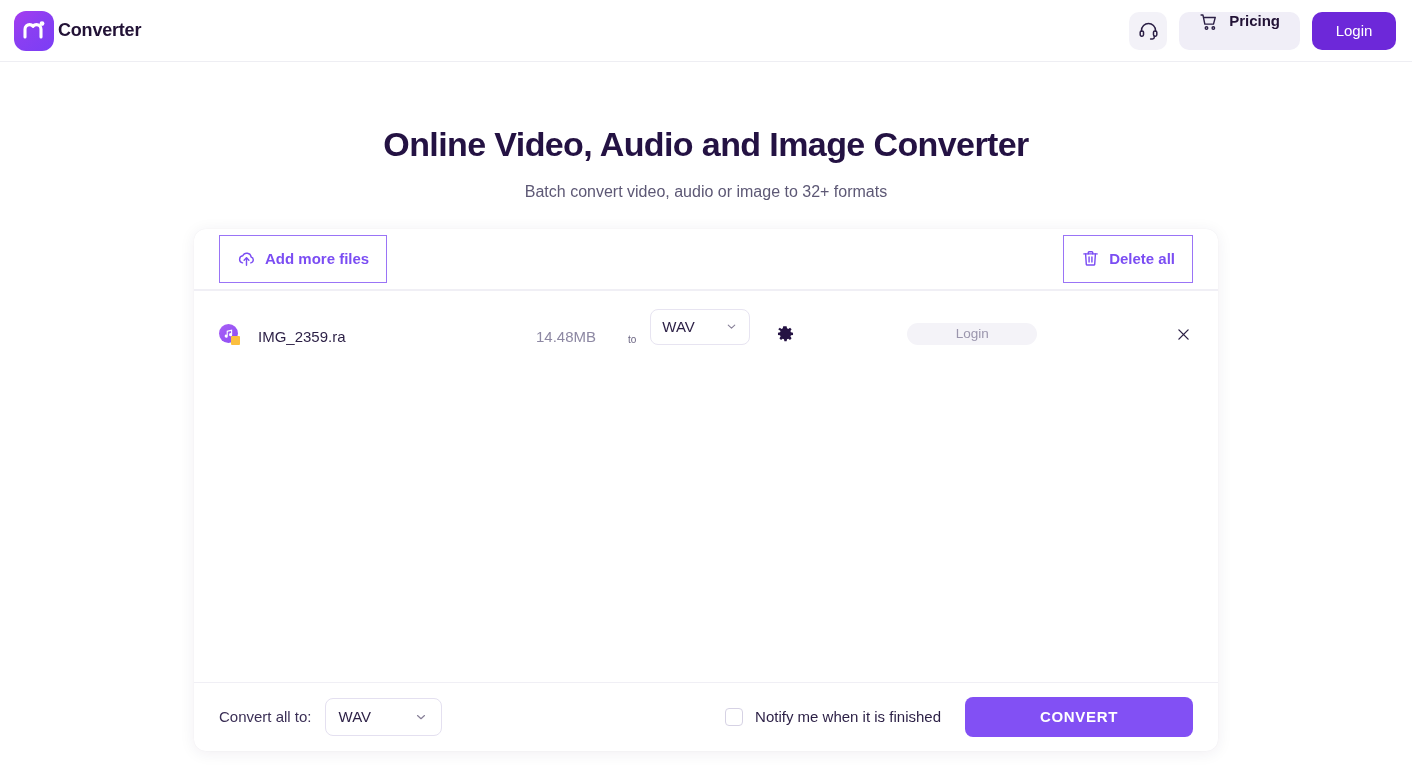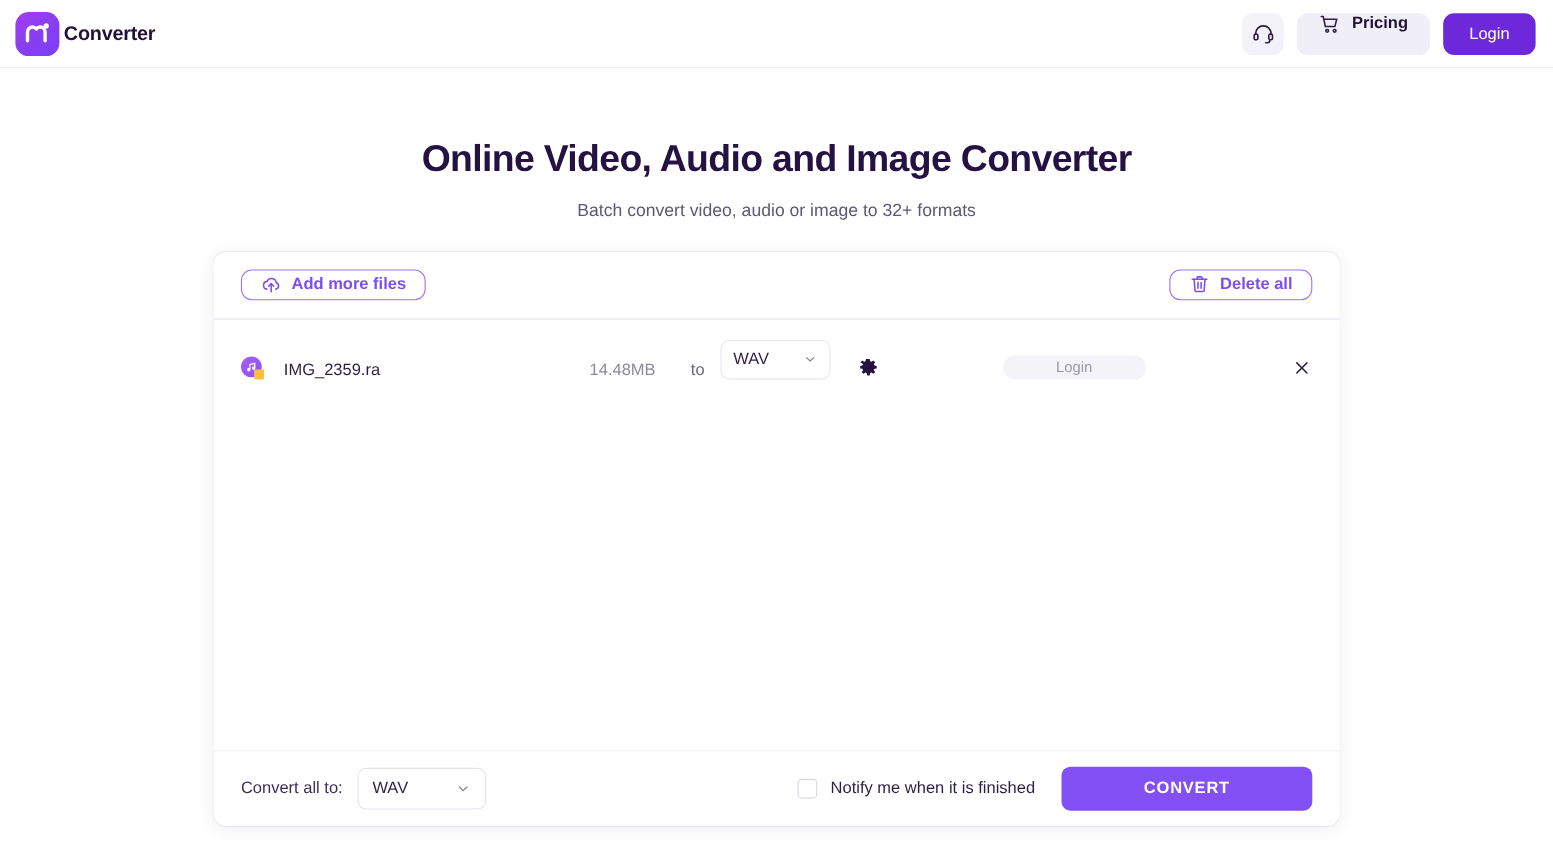--- a/index.html
+++ b/index.html
@@ -145,23 +145,23 @@
 
   .card-toolbar {
     height: 60px;
     display: flex;
     align-items: center;
     justify-content: space-between;
     padding: 0 25px;
   }
 
   .outline-btn {
-    height: 28px;
+    height: 48px;
     border: 1px solid #9a74f6;
-    border-radius: 10px;
+    border-radius: 0;
     background: #ffffff;
     color: #7b4df3;
     font-size: 15px;
     font-weight: 700;
     display: flex;
     align-items: center;
     gap: 9px;
     padding: 0 17px;
     cursor: pointer;
     font-family: inherit;
@@ -216,21 +216,21 @@
 
   .file-size {
     width: 88px;
     text-align: right;
     font-size: 15px;
     color: #8d88a3;
   }
 
   .to-label {
     margin-left: 32px;
-    font-size: 15px;
+    font-size: 10px;
     color: #6a6482;
   }
 
   .select {
     margin-left: 14px;
     width: 100px;
     height: 36px;
     border: 1px solid #e7e4f1;
     border-radius: 8px;
     background: #ffffff;

